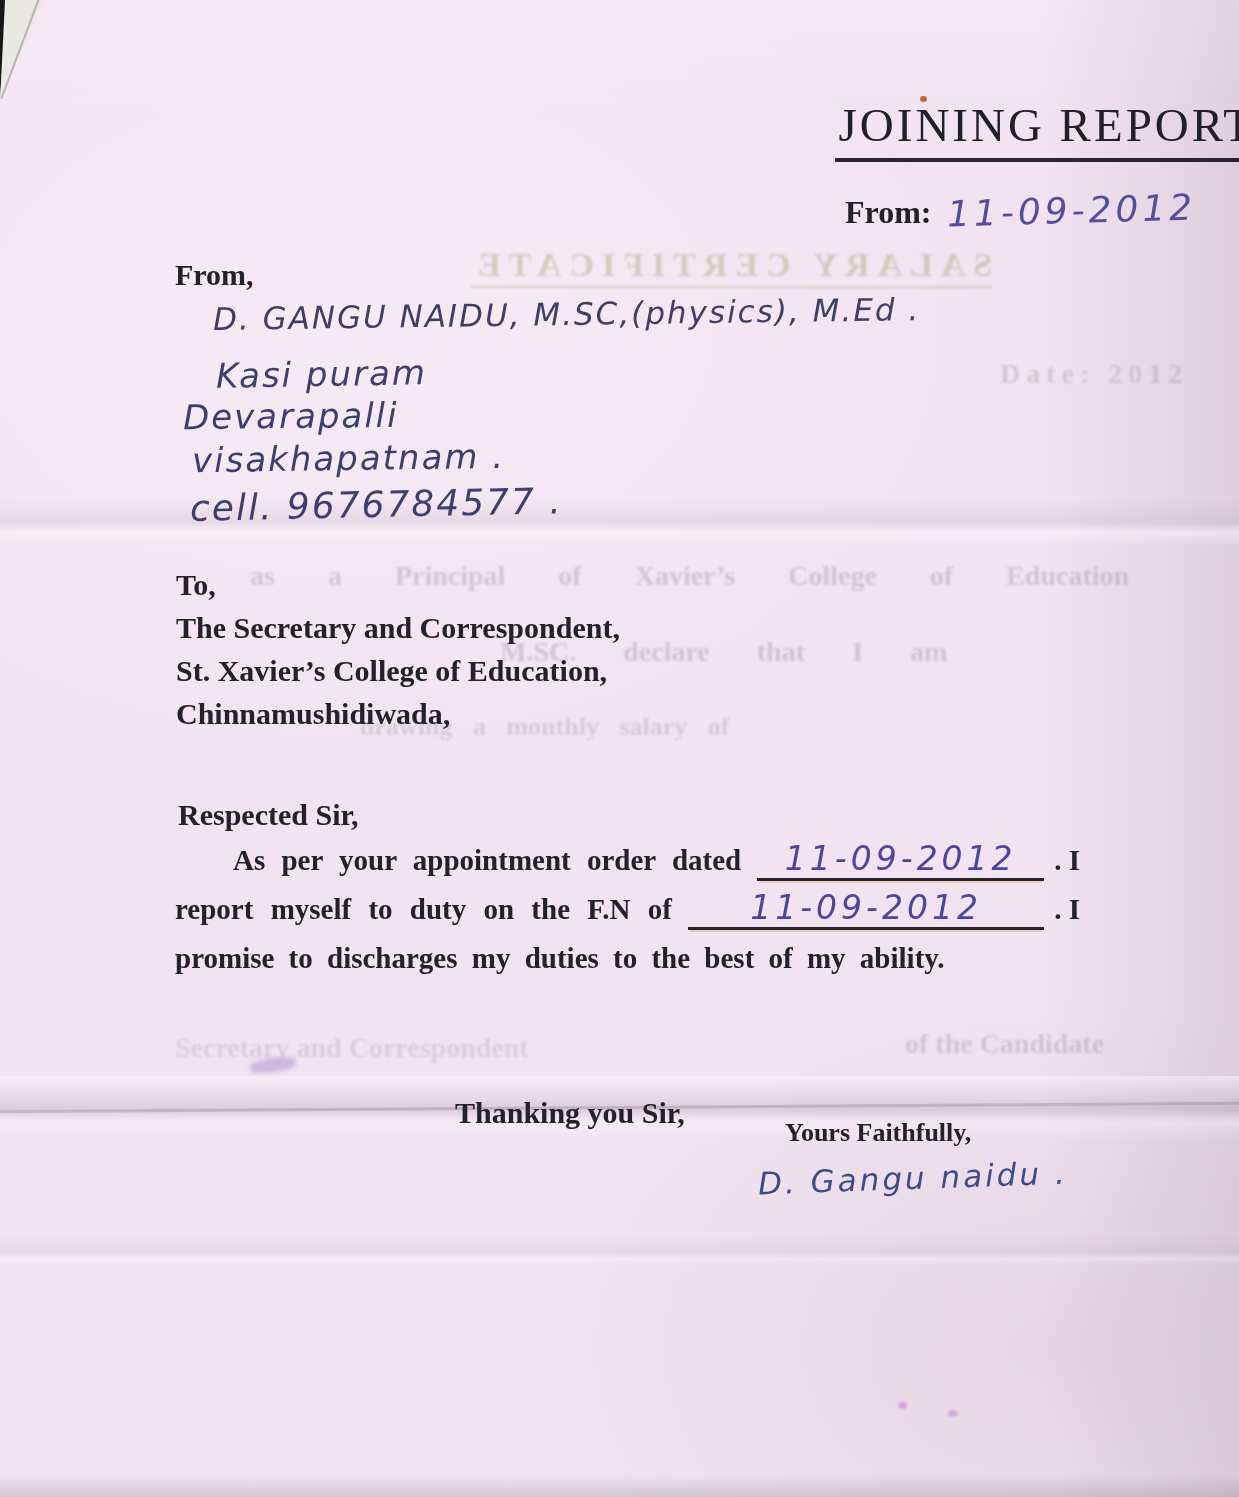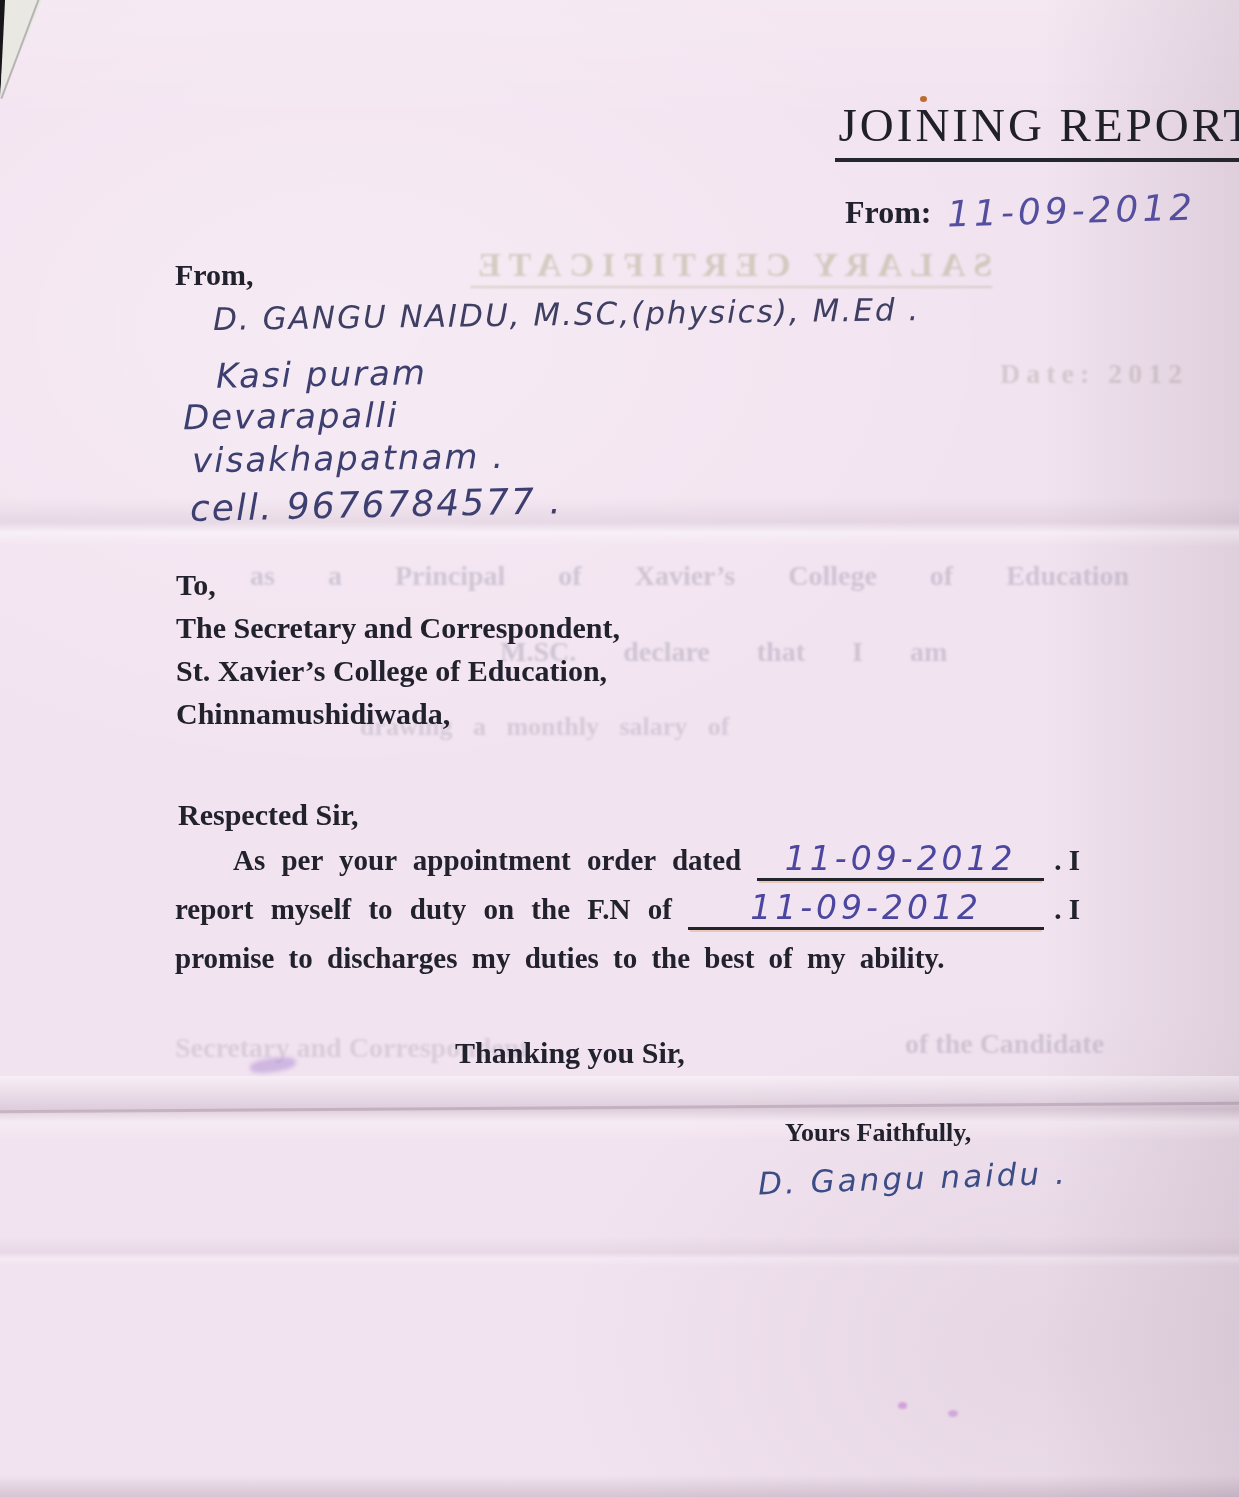--- a/index.html
+++ b/index.html
@@ -41,21 +41,21 @@
   .addr-3{position:absolute;left:190px;top:484px;font-size:36px;color:#3c3f70;transform:rotate(-1.2deg);}
   .to-block{position:absolute;left:176px;top:563px;font-size:30px;line-height:43px;}
   .salutation{position:absolute;left:178px;top:798px;font-size:30px;}
   .para{position:absolute;left:175px;top:838px;width:905px;font-size:29px;line-height:44px;}
   .p-line{display:flex;align-items:baseline;}
   .p-indent{margin-left:58px;}
   .ws9{word-spacing:9px;}.ws10{word-spacing:10px;}.ws7{word-spacing:7px;}
   .fill-date{flex:1;text-align:center;border-bottom:3px solid #23232c;margin:0 10px 6px 16px;
     font-family:"DejaVu Sans",sans-serif;font-style:italic;font-size:33px;color:#4b46a0;
     font-weight:normal;letter-spacing:4px;line-height:38px;box-shadow:0 4px 0 -2px rgba(205,120,20,0.25);}
-  .closing{position:absolute;left:455px;top:1036px;font-size:30px;}
+  .closing{position:absolute;left:455px;top:1096px;font-size:30px;}
   .signoff{position:absolute;left:785px;top:1118px;font-size:26px;}
   .signature{position:absolute;left:758px;top:1160px;font-size:31px;color:#3c4c86;transform:rotate(-2deg);letter-spacing:3px;}
   
   .ghost{position:absolute;color:rgba(125,122,148,0.30);filter:blur(1.3px);font-weight:bold;pointer-events:none;}
   .ghost-title{left:470px;top:246px;font-size:34px;letter-spacing:8px;color:rgba(165,160,118,0.40);
     border-bottom:2px solid rgba(165,160,118,0.35);transform:scaleX(-1);padding-bottom:2px;}
   .ghost-date{left:1000px;top:358px;font-size:28px;letter-spacing:6px;color:rgba(150,140,130,0.30);}
   .ghost-m1{left:250px;top:560px;font-size:28px;word-spacing:46px;width:960px;}
   .ghost-m2{left:500px;top:636px;font-size:28px;word-spacing:40px;}
   .ghost-m3{left:360px;top:712px;font-size:26px;word-spacing:14px;color:rgba(125,122,148,0.24);}

